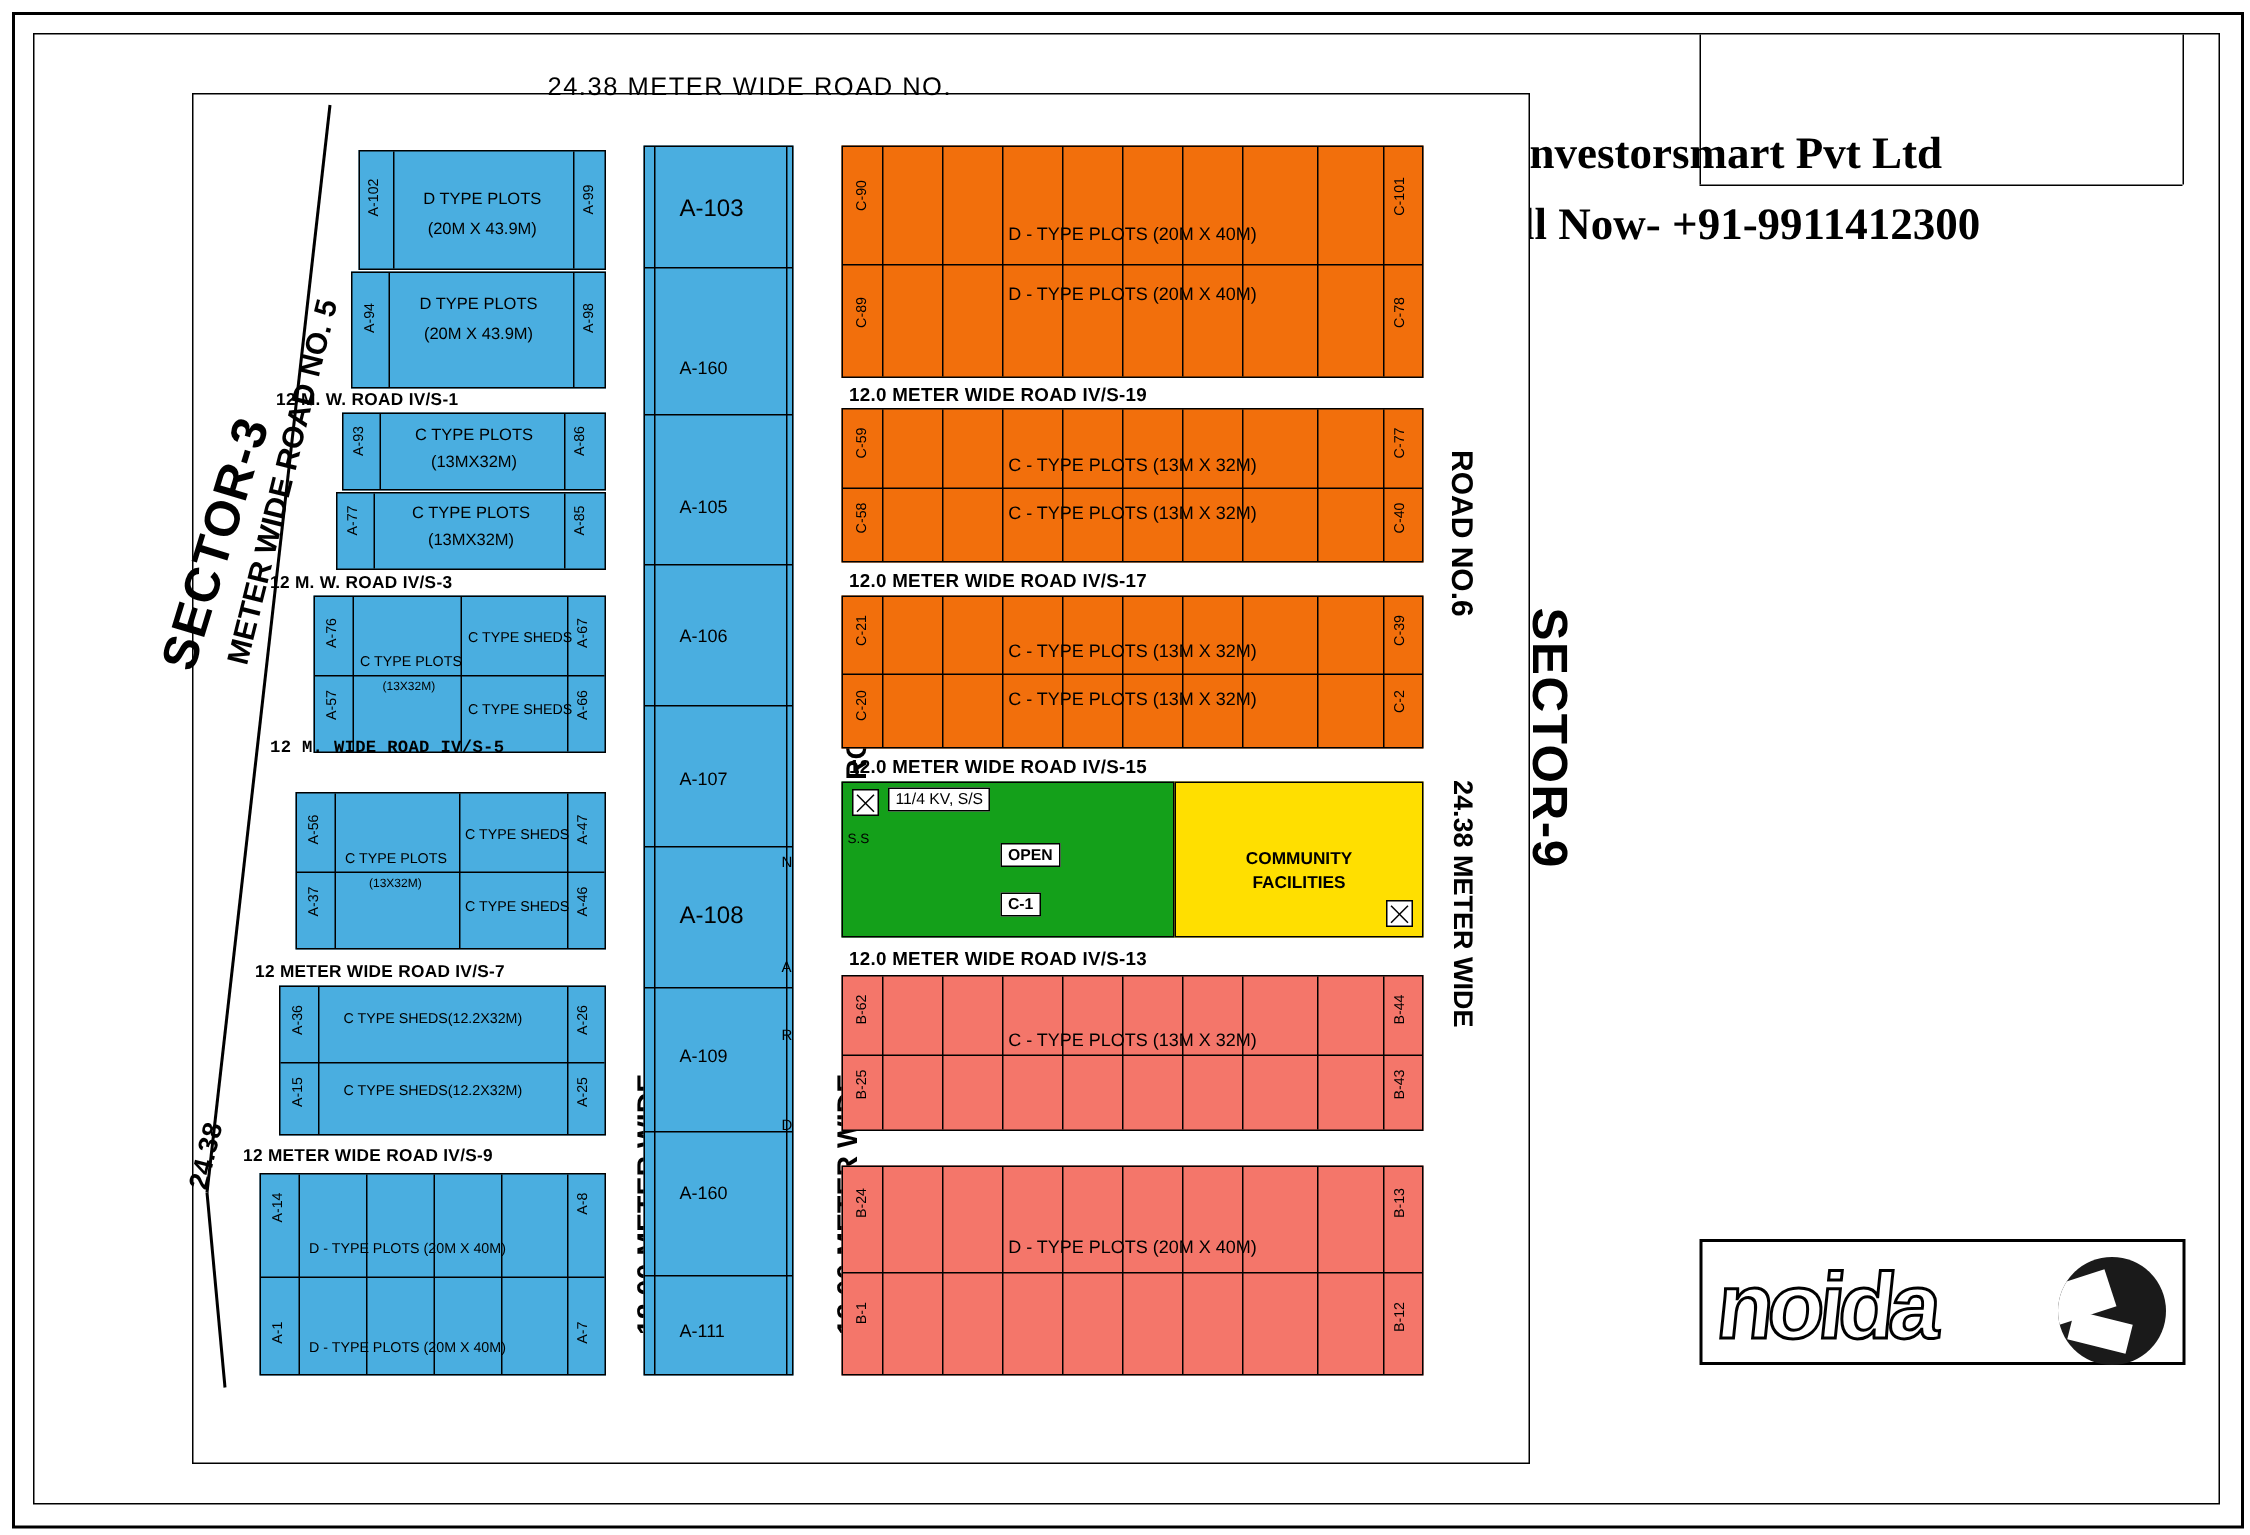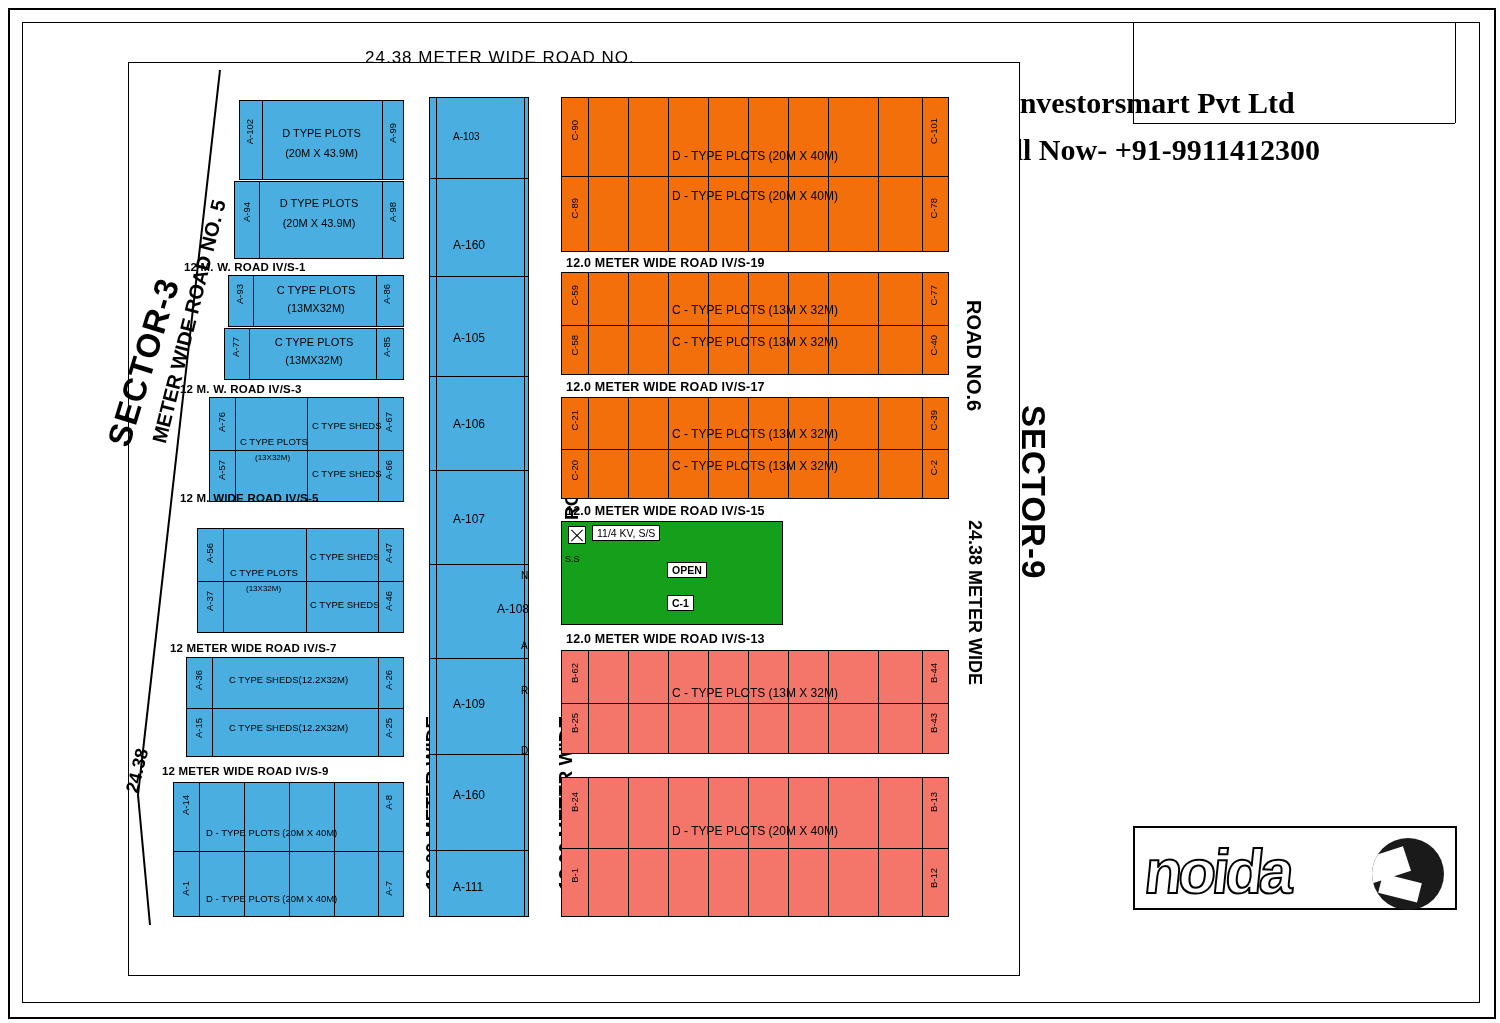--- a/index.html
+++ b/index.html
@@ -138,21 +138,21 @@
     <div class="hline" style="top:52px;"></div>
     <div class="plotlabel" style="left:30px;top:38px;font-size:9.5px;">C TYPE PLOTS</div>
     <div class="plotlabel" style="left:45px;top:55px;font-size:8px;">(13X32M)</div>
     <div class="plotlabel" style="left:102px;top:22px;font-size:9.5px;">C TYPE SHEDS</div>
     <div class="plotlabel" style="left:102px;top:70px;font-size:9.5px;">C TYPE SHEDS</div>
     <div class="rs" style="position:absolute;left:6px;top:14px;">A-76</div>
     <div class="rs" style="position:absolute;left:6px;top:62px;">A-57</div>
     <div class="rs" style="position:absolute;left:173px;top:14px;">A-67</div>
     <div class="rs" style="position:absolute;left:173px;top:62px;">A-66</div>
   </div>
-  <div class="roadlabel" style="left:180px;top:492px;">12 M. WIDE ROAD IV/S-5</div>
+  <div class="roadlabel" style="left:180px;top:492px;font-family:Liberation Mono, monospace;">12 M. WIDE ROAD IV/S-5</div>
 
   <div class="blk blue" style="left:197px;top:528px;width:207px;height:105px;">
     <div class="vline" style="left:25px;"></div>
       <div class="vline" style="left:180px;"></div>
     <div class="vline" style="left:108px;"></div>
     <div class="hline" style="top:52px;"></div>
     <div class="plotlabel" style="left:32px;top:38px;font-size:9.5px;">C TYPE PLOTS</div>
     <div class="plotlabel" style="left:48px;top:55px;font-size:8px;">(13X32M)</div>
     <div class="plotlabel" style="left:112px;top:22px;font-size:9.5px;">C TYPE SHEDS</div>
     <div class="plotlabel" style="left:112px;top:70px;font-size:9.5px;">C TYPE SHEDS</div>
@@ -198,26 +198,26 @@
     <div class="hline" style="top:80px;"></div>
     <div class="hline" style="top:178px;"></div>
     <div class="hline" style="top:278px;"></div>
     <div class="hline" style="top:372px;"></div>
     <div class="hline" style="top:466px;"></div>
     <div class="hline" style="top:560px;"></div>
     <div class="hline" style="top:656px;"></div>
     <div class="hline" style="top:752px;"></div>
     <div class="vline" style="left:6px;"></div>
     <div class="vline" style="left:94px;"></div>
-    <div class="plotlabel" style="left:23px;top:33px;font-size:10px;">A-103</div>
+    <div class="plotlabel" style="left:23px;top:33px;font-size:16px;">A-103</div>
     <div class="plotlabel" style="left:23px;top:140px;font-size:12px;">A-160</div>
     <div class="plotlabel" style="left:23px;top:233px;font-size:12px;">A-105</div>
     <div class="plotlabel" style="left:23px;top:319px;font-size:12px;">A-106</div>
     <div class="plotlabel" style="left:23px;top:414px;font-size:12px;">A-107</div>
-    <div class="plotlabel" style="left:23px;top:504px;font-size:12px;margin-left:44px;">A-108</div>
+    <div class="plotlabel" style="left:23px;top:504px;font-size:16px;">A-108</div>
     <div class="plotlabel" style="left:23px;top:599px;font-size:12px;">A-109</div>
     <div class="plotlabel" style="left:23px;top:690px;font-size:12px;">A-160</div>
     <div class="plotlabel" style="left:23px;top:782px;font-size:12px;">A-111</div>
   </div>
 
   <div class="lbl" style="left:521px;top:570px;font-size:10px;">N</div>
   <div class="lbl" style="left:521px;top:640px;font-size:10px;">A</div>
   <div class="lbl" style="left:521px;top:685px;font-size:10px;">R</div>
   <div class="lbl" style="left:521px;top:745px;font-size:10px;">D</div>
 
@@ -284,20 +284,25 @@
   </div>
   <div class="roadlabel big" style="left:566px;top:504px;">12.0 METER  WIDE  ROAD  IV/S-15</div>
 
   <div class="blk green" style="left:561px;top:521px;width:222px;height:104px;">
     <div class="tagbox" style="left:30px;top:3px;">11/4 KV, S/S</div>
     <div class="tagbox" style="left:105px;top:40px;font-weight:700;">OPEN</div>
     <div class="tagbox" style="left:105px;top:73px;font-weight:700;">C-1</div>
     <div class="xbox" style="left:6px;top:4px;width:16px;height:16px;"></div>
     <div class="plotlabel" style="left:3px;top:32px;font-size:9px;">S.S</div>
   </div>
+  <div class="blk yellow" style="left:783px;top:521px;width:166px;height:104px;">
+    <div class="plotlabel c" style="top:45px;font-size:11.5px;font-weight:700;">COMMUNITY</div>
+    <div class="plotlabel c" style="top:61px;font-size:11.5px;font-weight:700;">FACILITIES</div>
+    <div class="xbox" style="right:6px;bottom:6px;width:16px;height:16px;"></div>
+  </div>
   <div class="roadlabel big" style="left:566px;top:632px;text-align:center;">12.0 METER  WIDE  ROAD  IV/S-13</div>
 
   <div class="blk red" style="left:561px;top:650px;width:388px;height:104px;">
     <div class="vline" style="left:26px;"></div>
       <div class="vline" style="left:360px;"></div>
     <div class="vline" style="left:66px;"></div>
       <div class="vline" style="left:106px;"></div>
       <div class="vline" style="left:146px;"></div>
     <div class="vline" style="left:186px;"></div>
       <div class="vline" style="left:226px;"></div>

